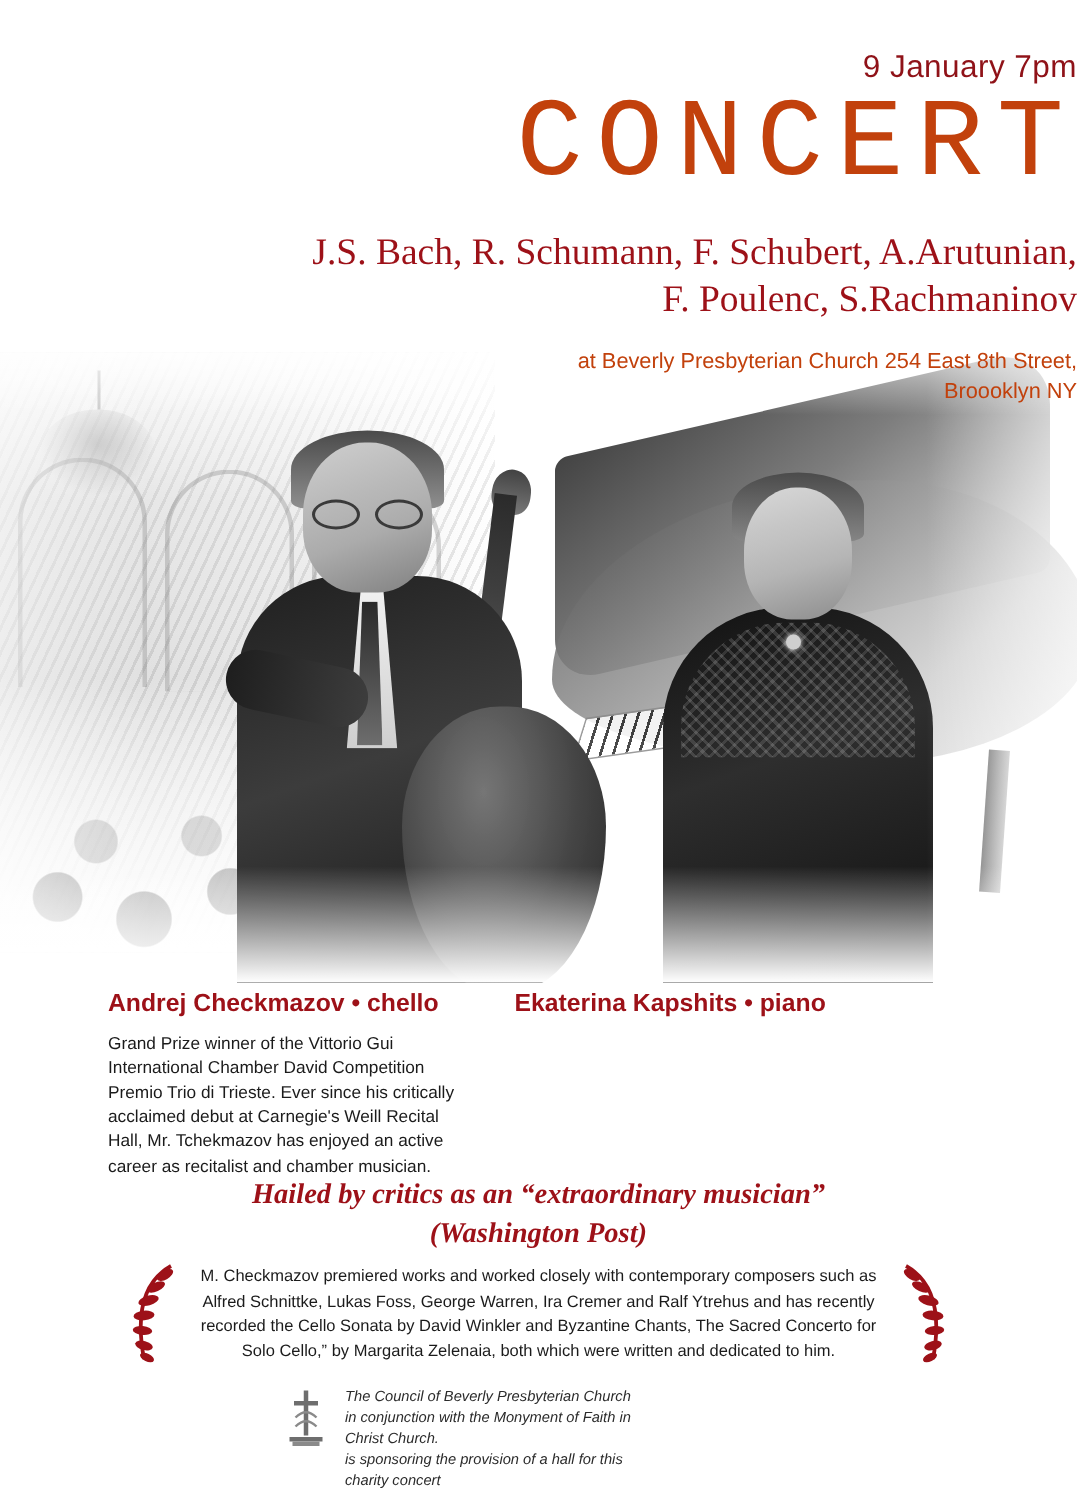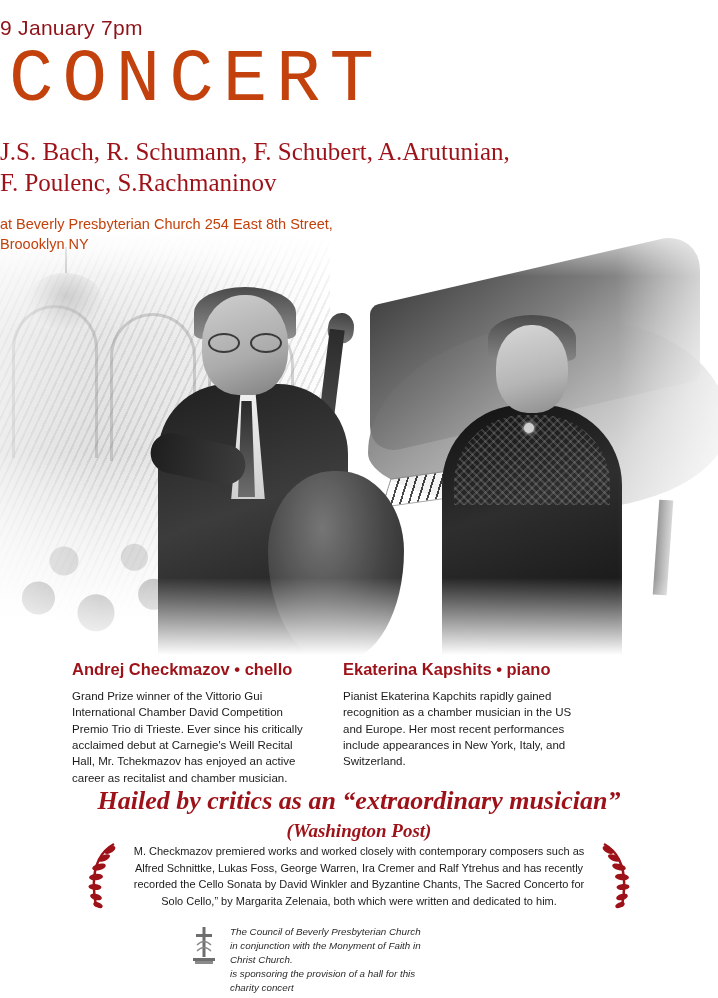--- a/index.html
+++ b/index.html
@@ -20,22 +20,22 @@
     width: 718px;
     height: 998px;
     overflow: hidden;
     background: #fff;
   }
 
   
   .header {
     position: relative;
     z-index: 5;
-    text-align: left;
-    padding-top: 16px;
+    text-align: right;
+    padding-top: 33px;
   }
   .date-line {
     font-size: 21px;
     color: #8f1218;
     letter-spacing: 0.3px;
     font-family: "Liberation Sans", sans-serif;
   }
   .classical-benefit {
     margin-top: 12px;
     font-family: "Liberation Serif", serif;
@@ -339,21 +339,21 @@
     top: 786px;
     left: 0;
     width: 718px;
     text-align: center;
     z-index: 5;
   }
   .quote-line1 {
     font-family: "Liberation Serif", serif;
     font-style: italic;
     font-weight: bold;
-    font-size: 26px;
+    font-size: 19px;
     color: #9d1118;
   }
   .quote-line2 {
     font-family: "Liberation Serif", serif;
     font-style: italic;
     font-weight: bold;
     font-size: 19px;
     color: #9d1118;
     margin-top: 4px;
   }
@@ -475,21 +475,20 @@
     </div>
   </div>
 
   <div class="bios">
     <div class="bio">
       <div class="bio-name">Andrej Checkmazov • chello</div>
       <div class="bio-text">Grand Prize winner of the Vittorio Gui International Chamber David Competition Premio Trio di Trieste. Ever since his critically acclaimed debut at Carnegie's Weill Recital Hall, Mr. Tchekmazov has enjoyed an active career as recitalist and chamber musician.</div>
     </div>
     <div class="bio">
       <div class="bio-name">Ekaterina Kapshits • piano</div>
-      <div class="bio-text">Pianist Ekaterina Kapchits rapidly gained recognition as a chamber musician in the US and Europe. Her most recent performances include appearances in New York, Italy, and Switzerland.</div>
     </div>
   </div>
 
   <div class="quote">
     <div class="quote-line1">Hailed by critics as an “extraordinary musician”</div>
     <div class="quote-line2">(Washington Post)</div>
   </div>
 
   <div class="laurel-block">
     <div class="laurel">

